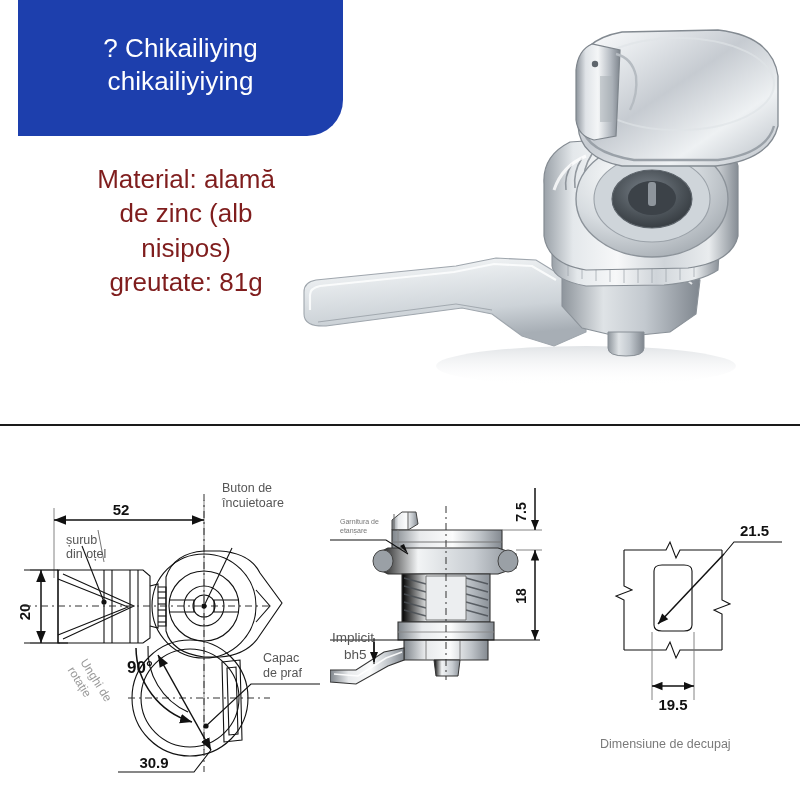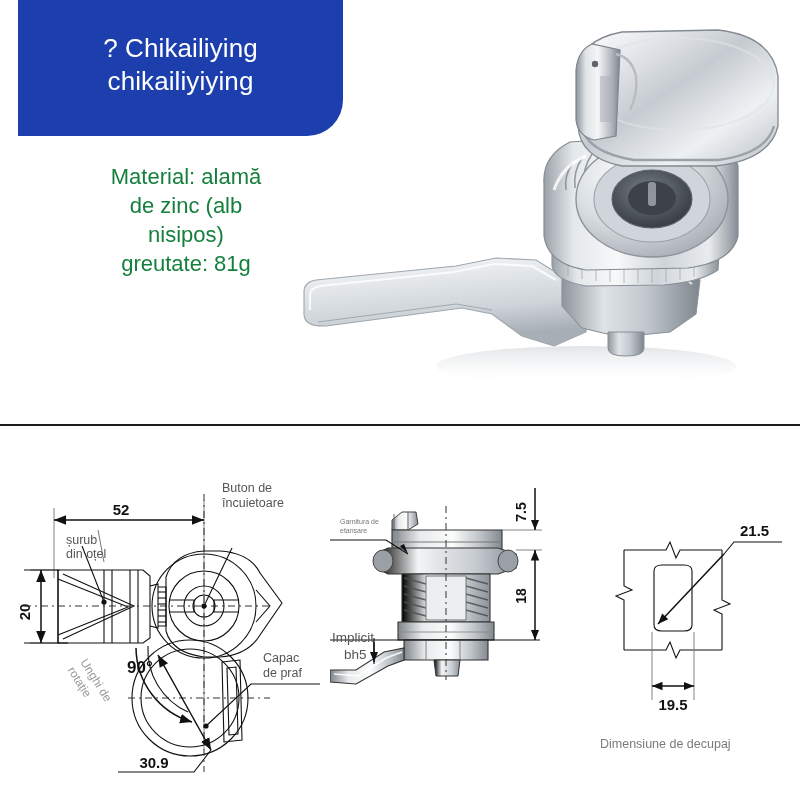--- a/index.html
+++ b/index.html
@@ -48,23 +48,23 @@
     letter-spacing: .1px;
     white-space: pre-line;
   }
 
   #material-text {
     position: absolute;
     left: 22px;
     top: 162px;
     width: 292px;
     text-align: center;
-    font-size: 22px;
+    font-size: 26px;
     line-height: 1.32;
-    color: #15803d;
+    color: #7f1d1d;
     white-space: pre-line;
   }
 
   
   #product-photo {
     position: absolute;
     left: 268px;
     top: 14px;
     width: 532px;
     height: 400px;

